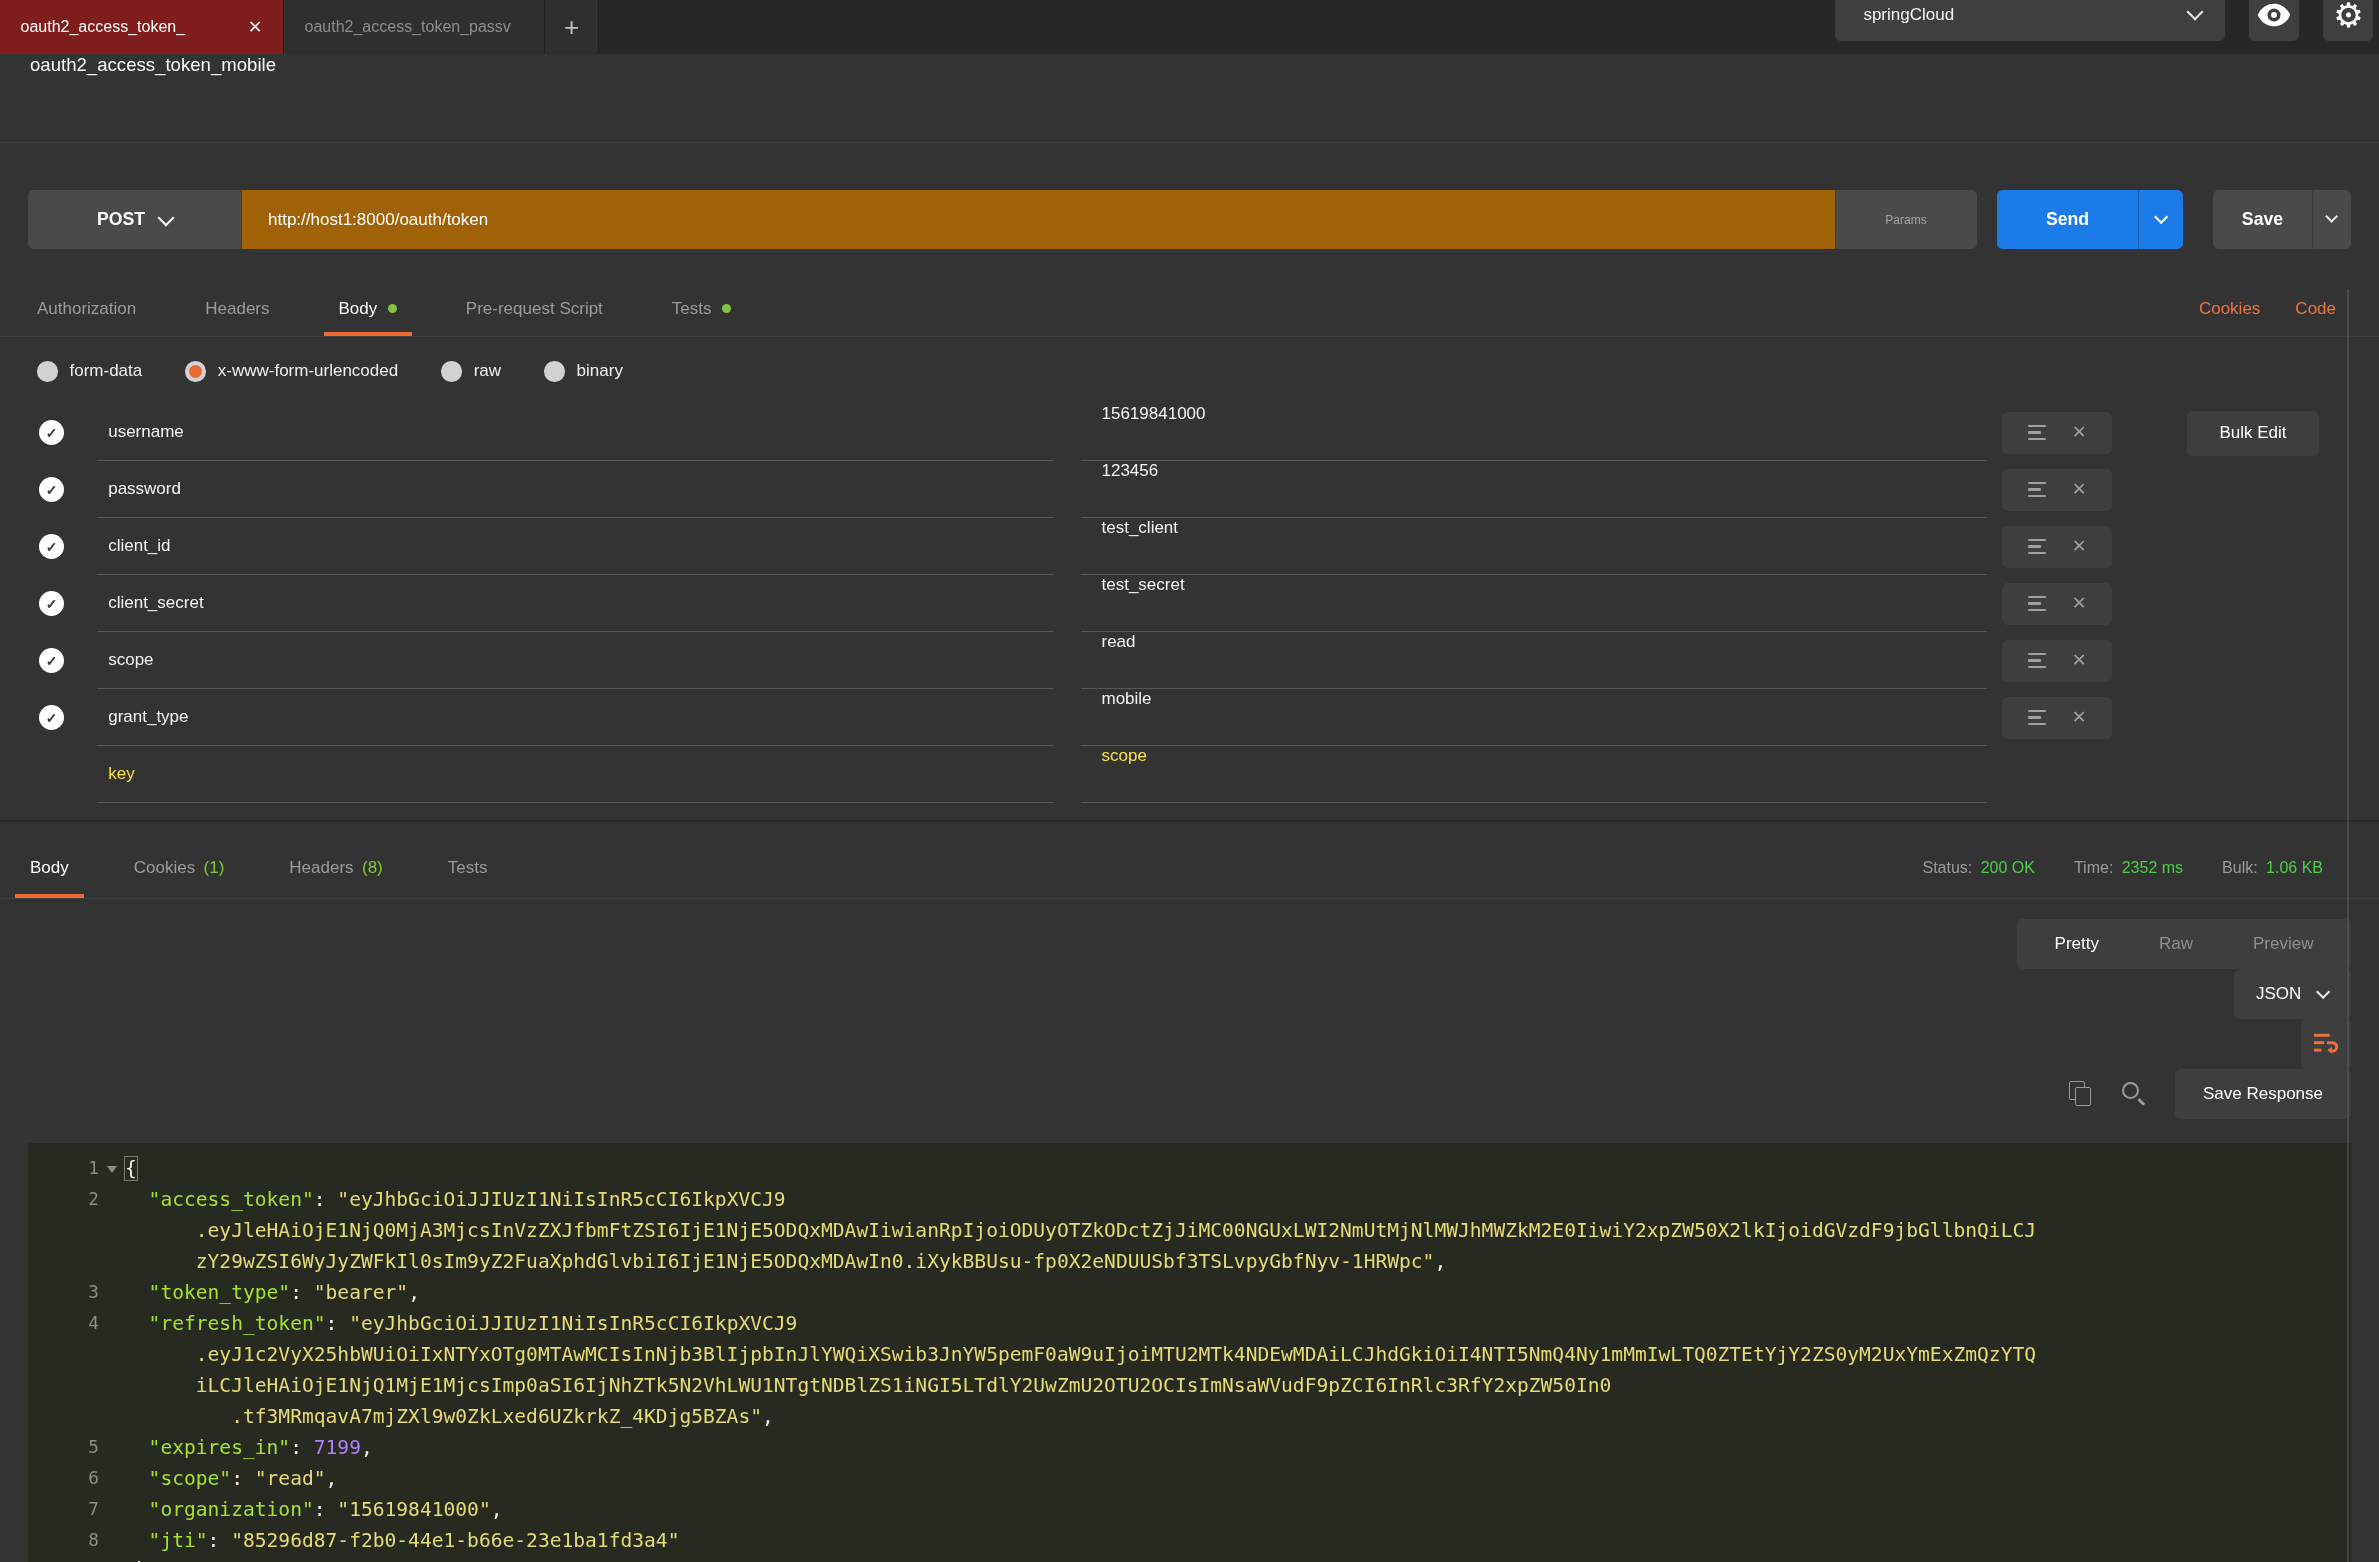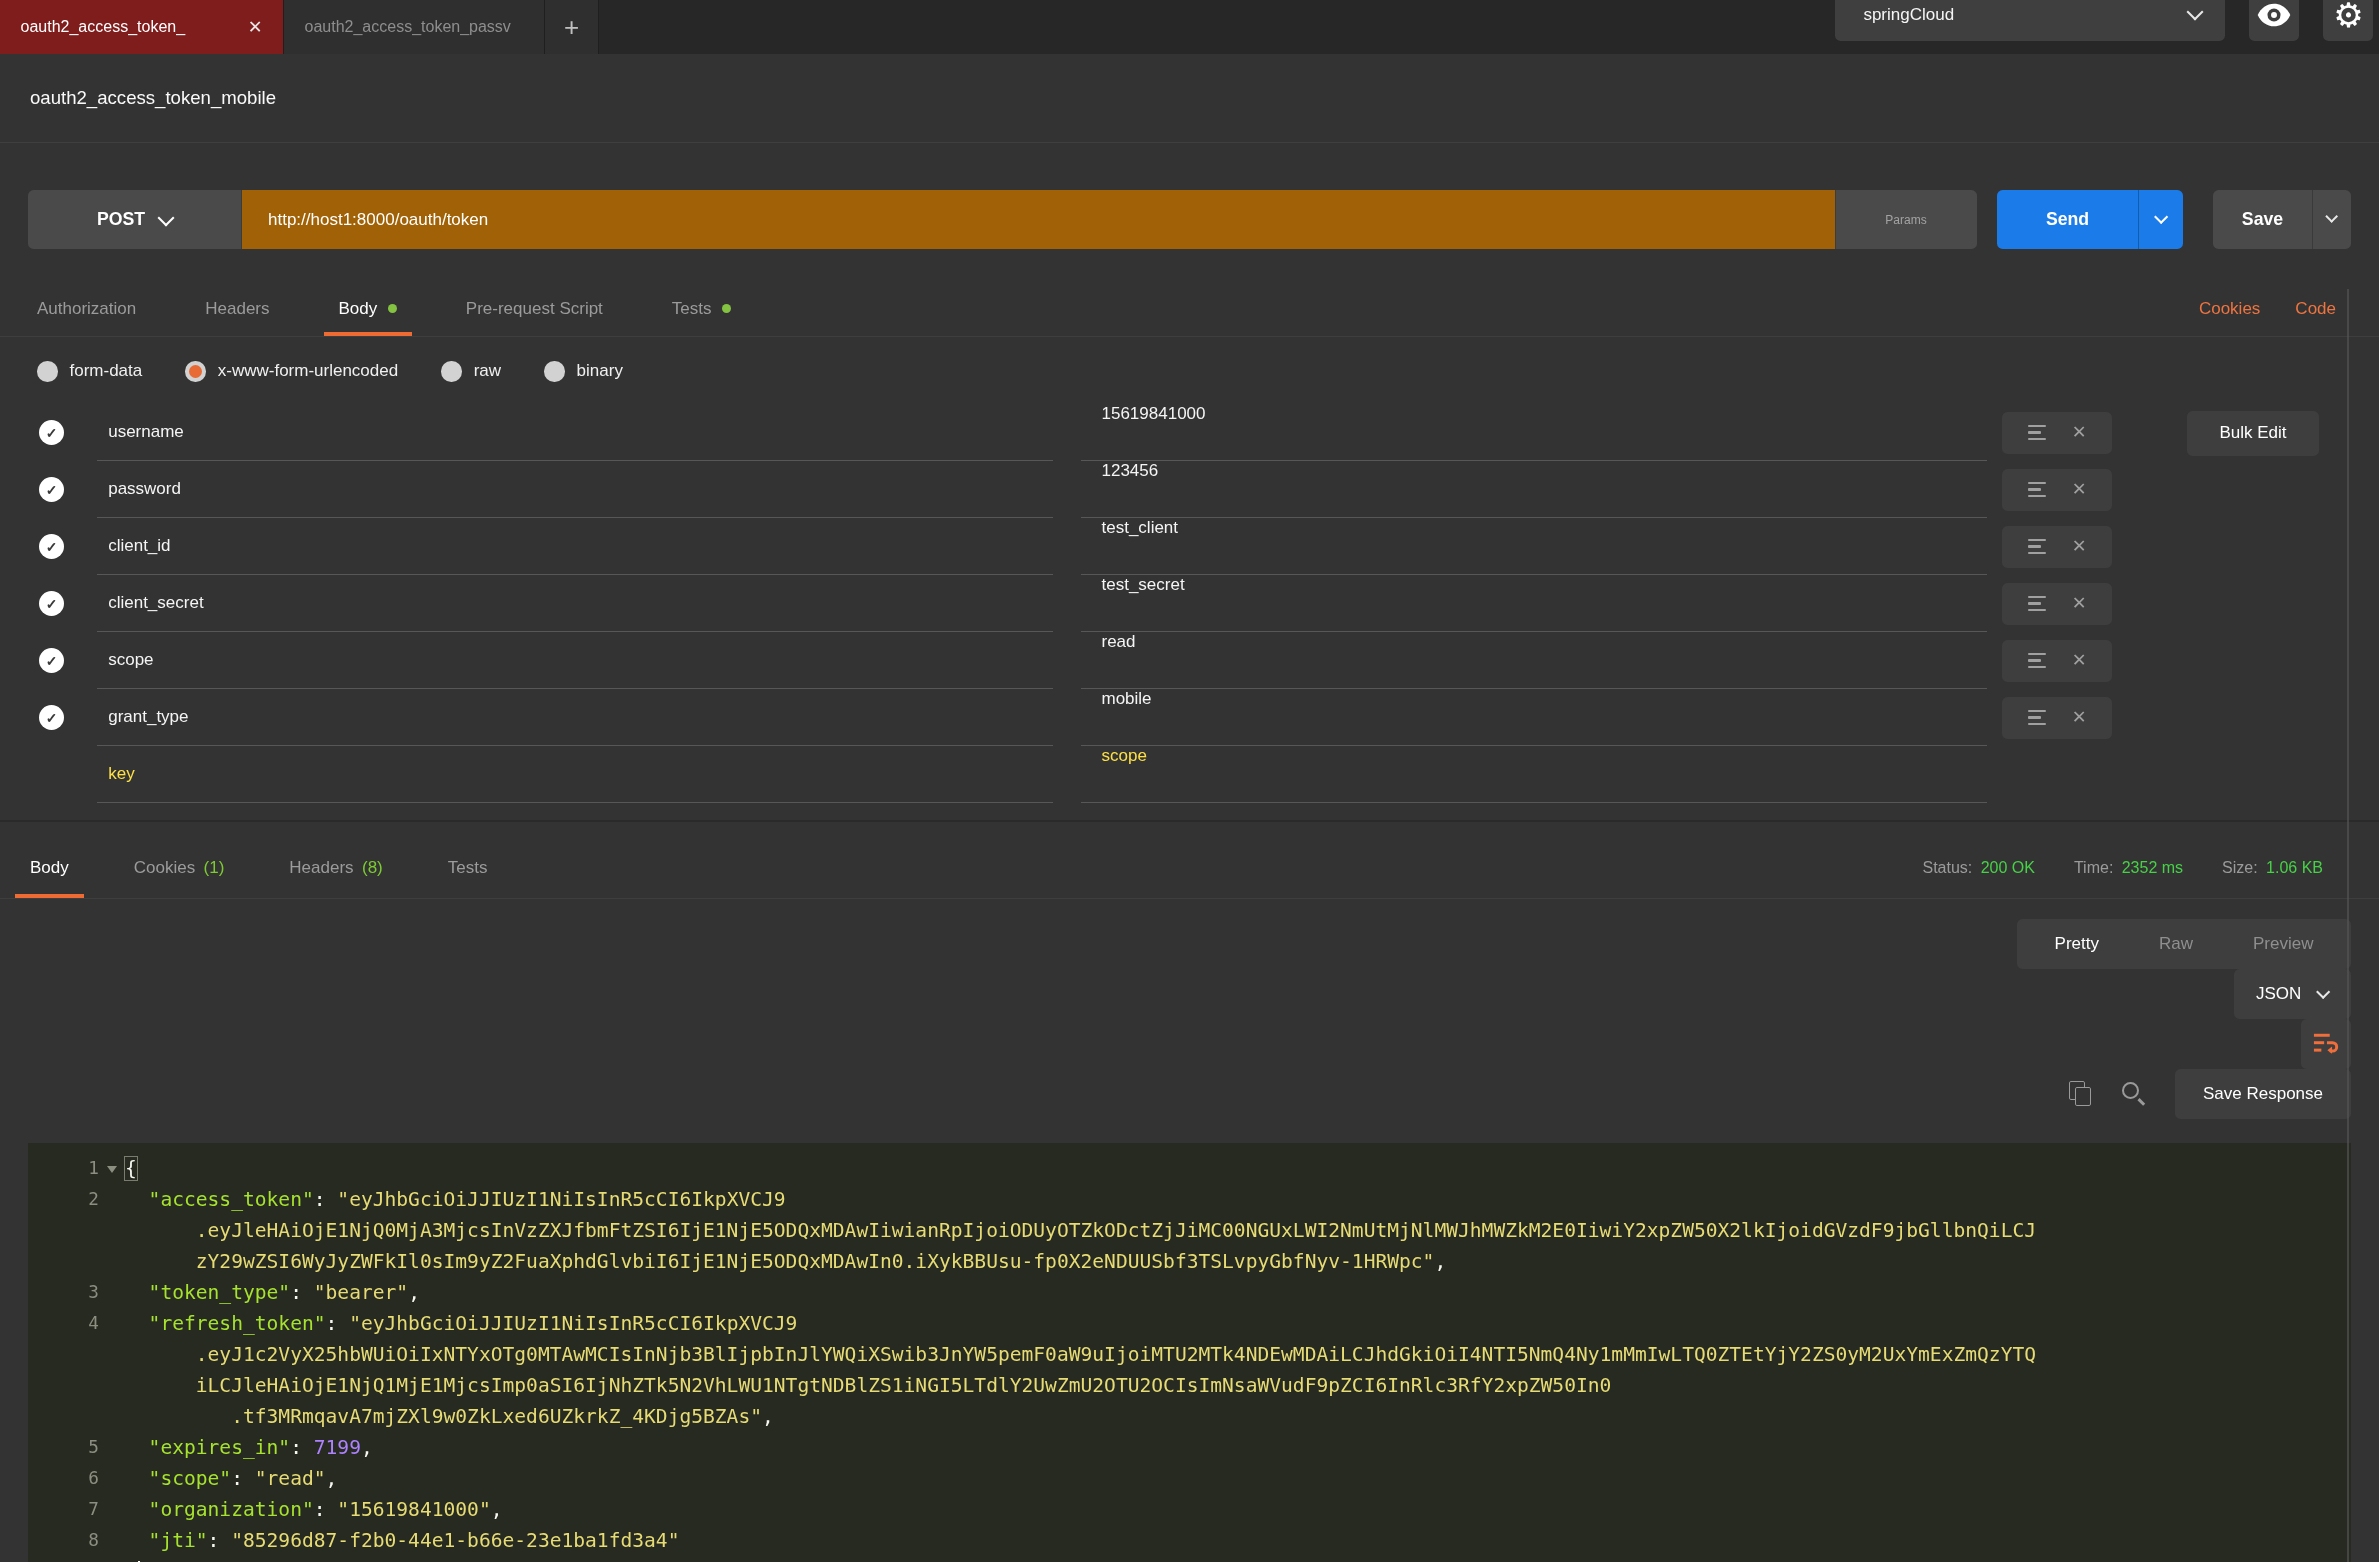--- a/index.html
+++ b/index.html
@@ -19,21 +19,21 @@
   .wtab .tab-label { flex:1; overflow:hidden; white-space:nowrap; }
   .tab-close { color:#e8e8e8; font-size:17.7px; margin-left:13px; cursor:pointer; }
   .addtab { width:54px; background:#2f2f2f; color:#c0c0c0; font-size:26px; display:flex; align-items:center; justify-content:center; border-right:0.9px solid #1f1f1f; }
   .env-area { position:absolute; right:0; top:-11.2px; height:52px; display:flex; gap:24px; padding-right:5.6px; }
   .env-select { width:390px; height:52px; background:#3f3f3f; border-radius:5.6px; display:flex; align-items:center; padding:0 24px 0 28px; font-size:17px; color:#f5f5f5; }
   .env-select .chev { margin-left:auto; }
   .icon-btn { width:50px; height:52px; background:#3f3f3f; border-radius:5.6px; display:flex; align-items:center; justify-content:center; }
   .chev { width:12px; height:12px; border-right:2.8px solid #e8e8e8; border-bottom:2.8px solid #e8e8e8; transform:rotate(45deg); margin-top:-5.6px; }
   .gear-glyph { font-size:34px; color:#ffffff; line-height:1; }
   
-  .req-title-bar { height:89px; display:flex; align-items:center; padding:0 30px; border-bottom:0.9px solid #3f3f3f; }
+  .req-title-bar { height:89px; display:flex; align-items:flex-start; padding:0 30px; border-bottom:0.9px solid #3f3f3f; }
   .req-title { font-size:18.6px; color:#fafafa; }
   
   .url-row { margin:47px 28px 0 28px; height:59px; display:flex; align-items:stretch; }
   .url-group { flex:1; display:flex; border-radius:5.6px; overflow:hidden; }
   .method-select { width:214px; background:#4a4a4a; display:flex; align-items:center; justify-content:center; gap:15px; font-size:17.7px; font-weight:bold; color:#ffffff; border-right:0.9px solid #3c3c3c; }
   .method-select .chev { border-color:#ffffff; margin-top:-3.7px; }
   .url-input { flex:1; background:#a16207; display:flex; align-items:center; padding:0 26px; font-size:17px; color:#ffffff; }
   .params-btn { width:142px; background:#4a4a4a; display:flex; align-items:center; justify-content:center; font-size:12px; color:#a3a3a3; border-left:0.9px solid #3c3c3c; }
   .send-btn { margin-left:20.5px; width:186px; display:flex; border-radius:5.6px; overflow:hidden; }
   .send-main { flex:1; background:#1a7be9; display:flex; align-items:center; justify-content:center; font-size:17.7px; font-weight:bold; color:#ffffff; }
@@ -366,21 +366,21 @@
   <div class="resp-meta">
     <div class="meta-item">
       <span class="meta-label">Status:</span>
       <span class="meta-value">200 OK</span>
     </div>
     <div class="meta-item">
       <span class="meta-label">Time:</span>
       <span class="meta-value">2352 ms</span>
     </div>
     <div class="meta-item">
-      <span class="meta-label">Size:</span>
+      <span class="meta-label">Bulk:</span>
       <span class="meta-value">1.06 KB</span>
     </div>
   </div>
 </div>
 
 <div class="resp-toolbar">
   <div class="views-group">
     <span class="view active">Pretty</span>
     <span class="view">Raw</span>
     <span class="view">Preview</span>

